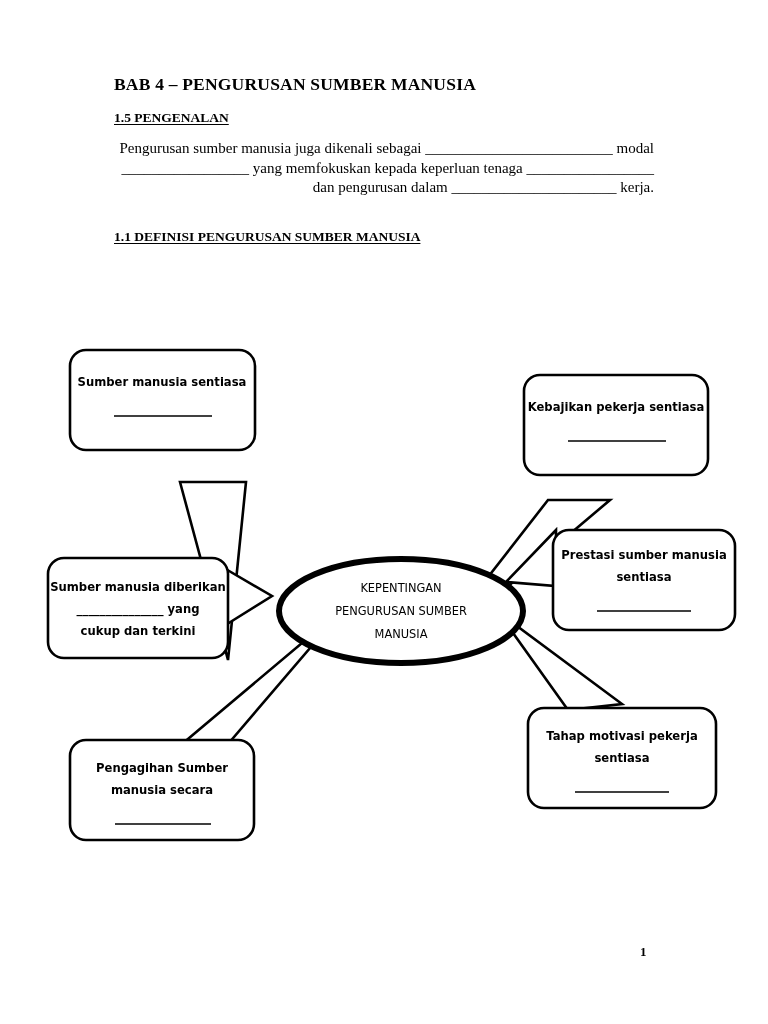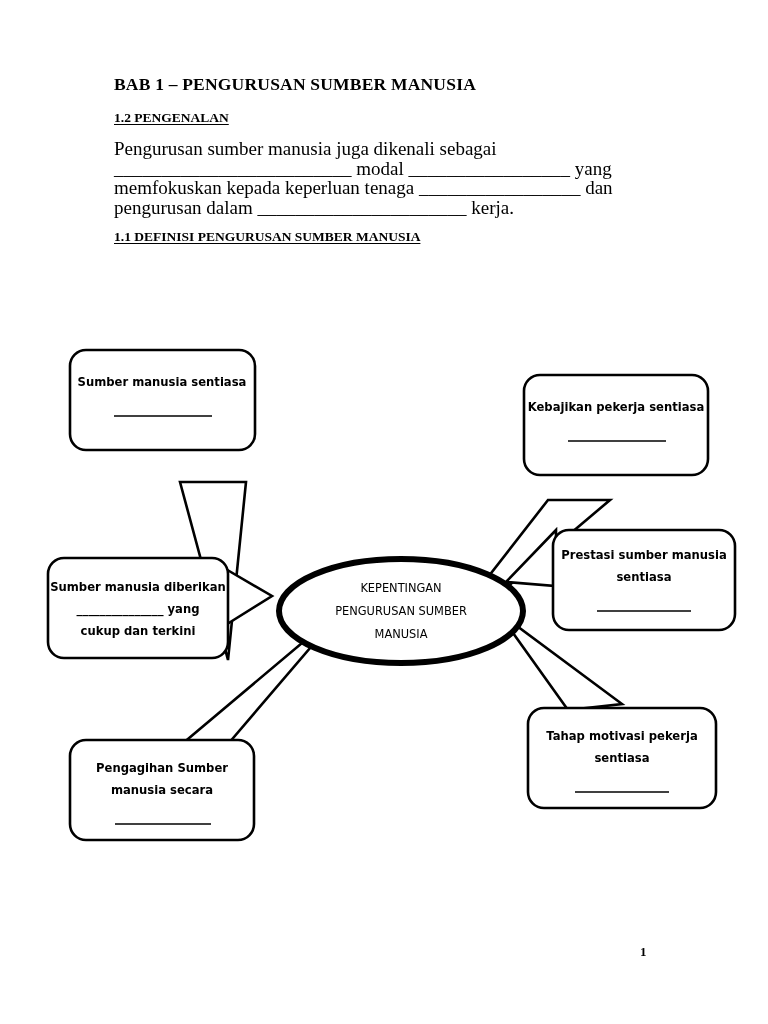--- a/index.html
+++ b/index.html
@@ -36,23 +36,23 @@
     text-underline-offset: 2px;
     white-space: nowrap;
   }
   #sec-head-10 { top: 110px; }
   #sec-head-11 { top: 229px; text-decoration: underline; }
 
   .body-para {
     position: absolute;
     left: 114px;
     width: 540px;
-    font-size: 19px;
+    font-size: 15px;
     line-height: 19.5px;
-    text-align: left;
+    text-align: right;
   }
   #para-10 { top: 139px; }
   #para-11 { top: 259px; }
 
   .page-num {
     position: absolute;
     left: 640px;
     top: 944px;
     font-size: 13px;
     font-weight: bold;
@@ -86,23 +86,23 @@
   .blank-rule {
     stroke: #000000;
     stroke-width: 1.4;
   }
 </style>
 </head>
 <body>
 
 <div id="page">
 
-  <div class="doc-title">BAB 1 – PENGURUSAN SUMBER MANUSIA</div>
+  <div class="doc-title">BAB 4 – PENGURUSAN SUMBER MANUSIA</div>
 
-  <div class="sec-head" id="sec-head-10">1.2 PENGENALAN</div>
+  <div class="sec-head" id="sec-head-10">1.5 PENGENALAN</div>
 
   <div class="body-para" id="para-10">Pengurusan sumber manusia juga dikenali sebagai _________________________ modal _________________ yang memfokuskan kepada keperluan tenaga _________________ dan pengurusan dalam ______________________ kerja.</div>
 
   <div class="sec-head" id="sec-head-11">1.1 DEFINISI PENGURUSAN SUMBER MANUSIA</div>
 
 
   <div id="map">
     <svg width="768" height="520" viewBox="0 0 768 520" xmlns="http://www.w3.org/2000/svg">
 
       <g fill="#ffffff" stroke="#000000" stroke-width="2.6" stroke-linejoin="miter">

